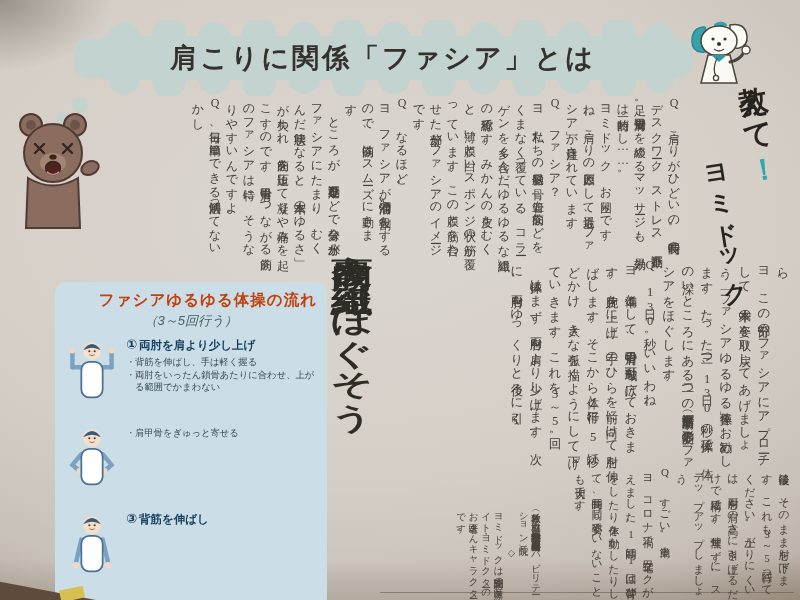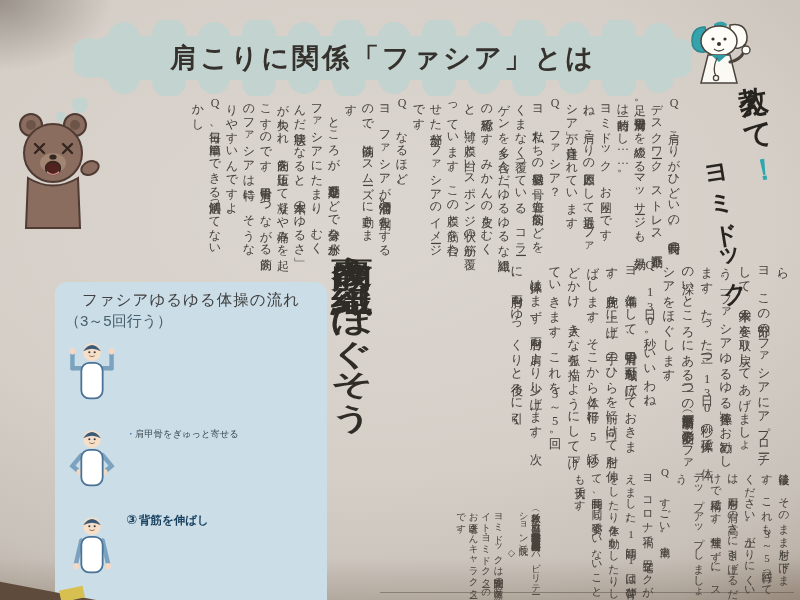--- a/index.html
+++ b/index.html
@@ -39,23 +39,23 @@
   .logo-l2{top:148px;right:60px;font-size:24px;letter-spacing:2px;transform:rotate(-9deg);}
   .logo-mark{color:#2da7b0;}
   .dog{position:absolute;top:18px;right:44px;z-index:4;}
 
   .bear{position:absolute;left:6px;top:108px;z-index:3;}
 
   
   .exercise{position:absolute;left:55px;top:282px;width:272px;height:318px;box-sizing:border-box;
     background:#cbdde7;border-radius:12px 12px 0 0;padding:7px 10px 0;z-index:2;
     font-family:"Liberation Sans","DejaVu Sans",sans-serif;}
-  .exercise h2{margin:1px 0 0;text-align:center;font-size:15.5px;font-weight:400;
-    letter-spacing:1px;color:#404040;}
-  .exercise .sub{font-size:15px;color:#44606e;margin-top:1px;}
+  .exercise h2{margin:1px 0 0;text-align:right;font-size:15.5px;font-weight:700;
+    letter-spacing:1px;color:#c2410c;}
+  .exercise .sub{text-align:center;font-size:13px;color:#44606e;margin-top:1px;font-style:italic;}
   .step{display:flex;gap:7px;align-items:flex-start;margin-top:7px;}
   .step svg{flex:none;}
   .step-head{font-size:11.5px;font-weight:700;color:#17405f;line-height:1.25;}
   .step-num{font-size:13px;margin-right:2px;color:#17405f;}
   .step ul{margin:3px 0 0;padding:0;list-style:none;}
   .step li{font-size:9.3px;color:#3c4a55;line-height:1.35;padding-left:9px;position:relative;}
   .step li::before{content:"・";position:absolute;left:0;color:#2d6a93;}
 
   
   .rule{position:absolute;height:1px;background:rgba(90,80,70,.5);}
@@ -187,20 +187,27 @@
         <path d="M18 34 L8 34 M42 34 L52 34" stroke="#7ba3c0" stroke-width="5" stroke-linecap="round"></path>
         <circle cx="8" cy="15" r="3.5" fill="#f3d9c4"></circle>
           <circle cx="52" cy="15" r="3.5" fill="#f3d9c4"></circle>
         <circle cx="30" cy="16" r="10" fill="#f6dfc9"></circle>
         <path d="M20 15 q10 -14 20 0 q-10 -6 -20 0" fill="#3b5a77"></path>
         <circle cx="27" cy="16" r="1.2" fill="#3b3b3b"></circle>
           <circle cx="33" cy="16" r="1.2" fill="#3b3b3b"></circle>
         <path d="M27 20 q3 2 6 0" stroke="#8c6b52" stroke-width="1" fill="none"></path>
         <rect x="18" y="28" width="24" height="40" rx="9" fill="#fff" stroke="#4a7296" stroke-width="2"></rect>
       </svg>
+      <div class="step-text">
+        <div class="step-head"><span class="step-num">①</span><span>両肘を肩より少し上げ</span></div>
+        <ul>
+          <li>背筋を伸ばし、手は軽く握る</li>
+          <li>両肘をいったん鎖骨あたりに合わせ、上がる範囲でかまわない</li>
+        </ul>
+      </div>
     </div>
 
     <div class="step">
       <svg width="54" height="80" viewBox="0 0 60 90">
         <path d="M18 34 L8 46 L15 52" stroke="#7ba3c0" stroke-width="5" stroke-linecap="round" fill="none"></path>
         <path d="M42 34 L52 46 L45 52" stroke="#7ba3c0" stroke-width="5" stroke-linecap="round" fill="none"></path>
         <circle cx="16" cy="53" r="3.5" fill="#f3d9c4"></circle>
           <circle cx="44" cy="53" r="3.5" fill="#f3d9c4"></circle>
         <circle cx="30" cy="16" r="10" fill="#f6dfc9"></circle>
         <path d="M20 15 q10 -14 20 0 q-10 -6 -20 0" fill="#3b5a77"></path>

